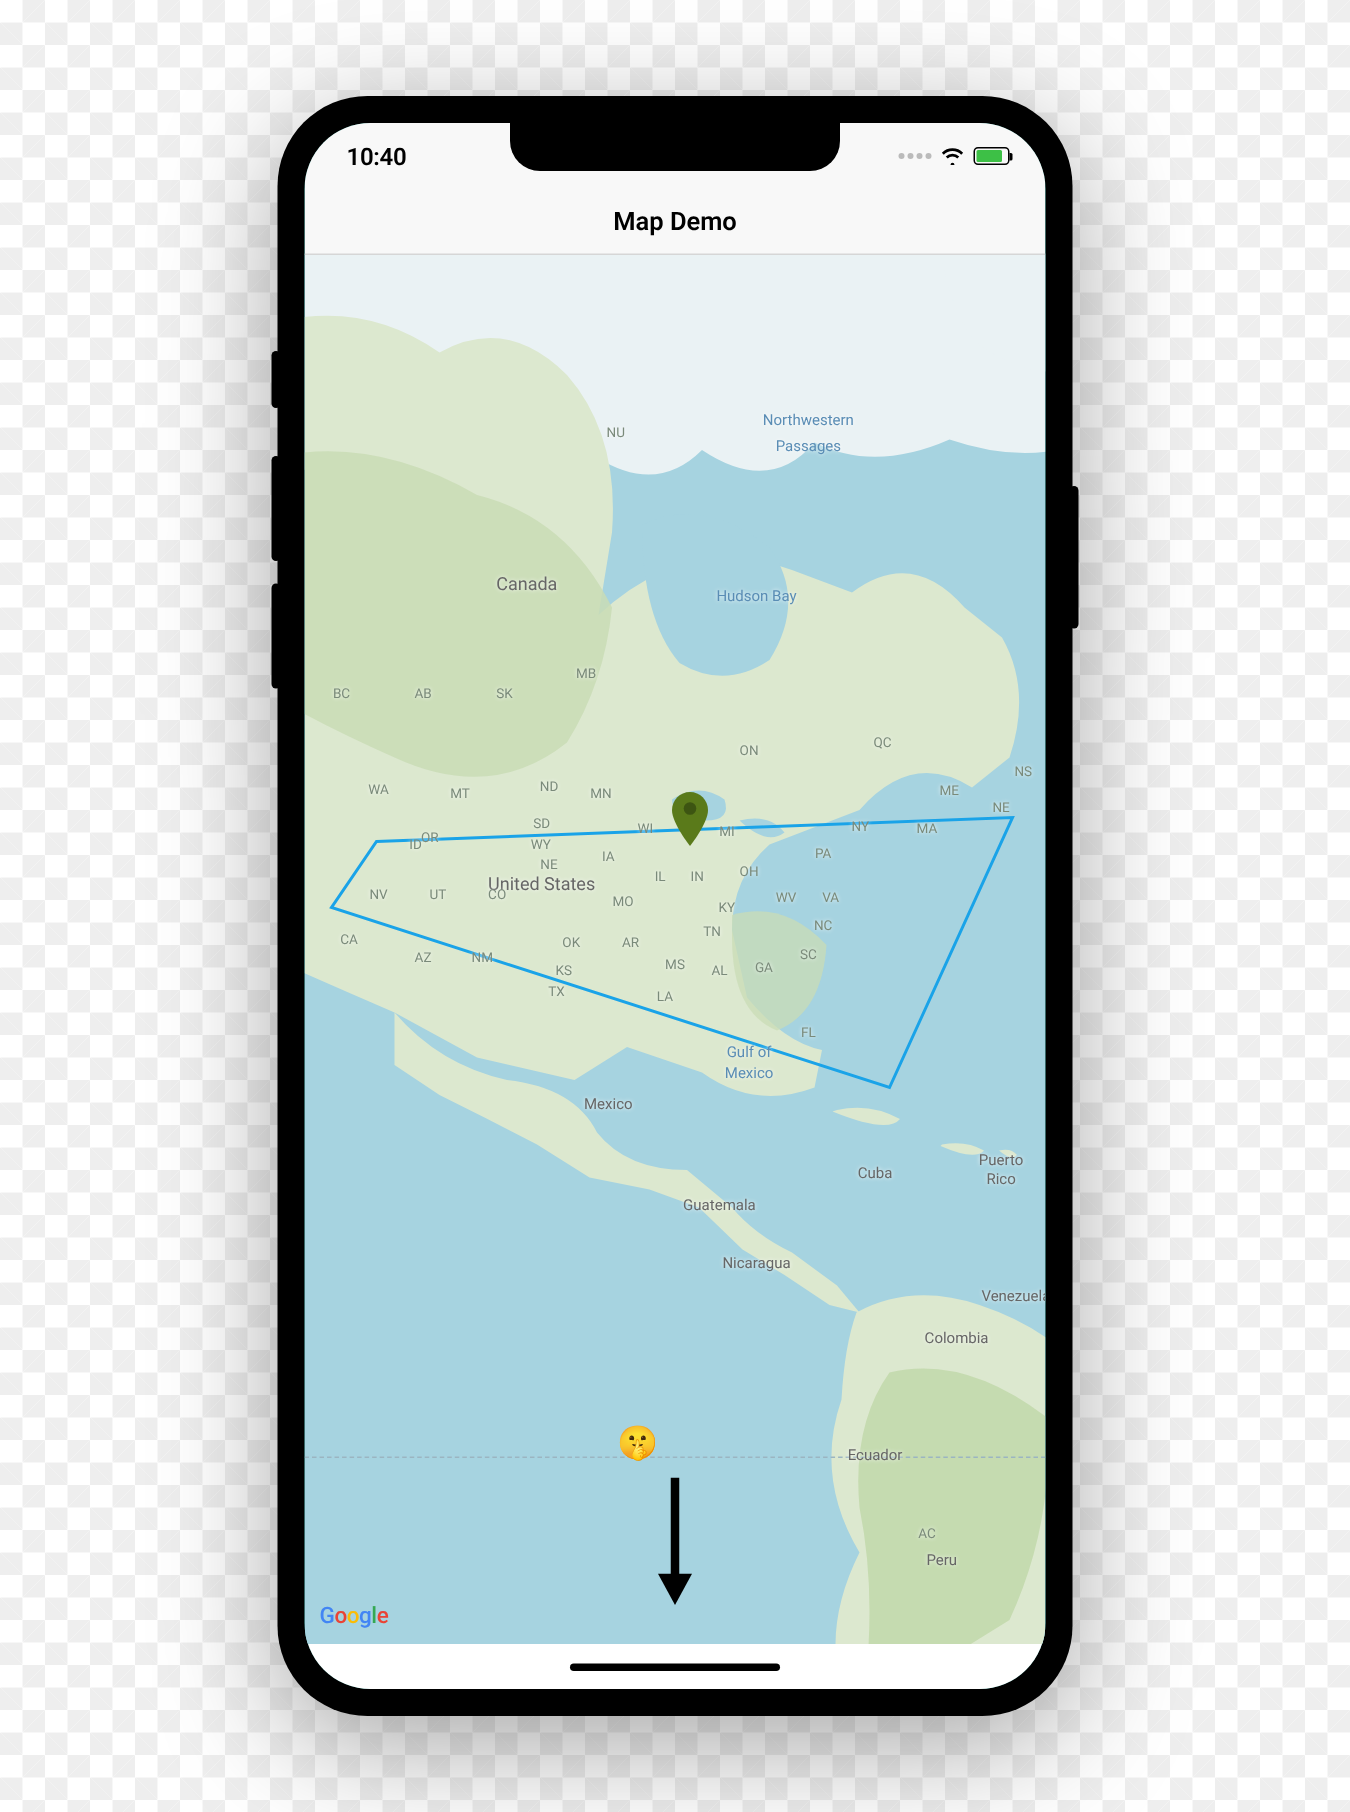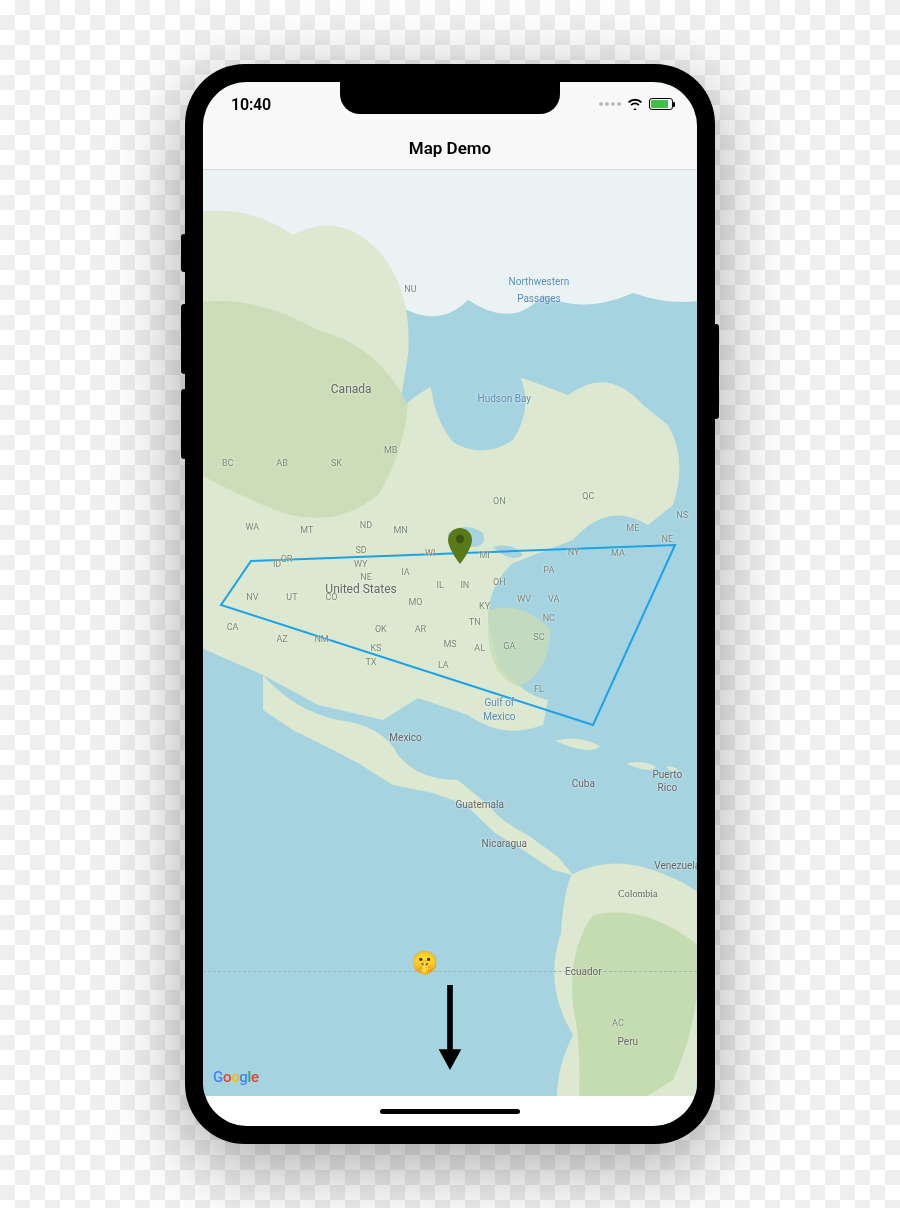--- a/index.html
+++ b/index.html
@@ -241,21 +241,21 @@
         <div class="equator" id="equator" style="top: 86.5%;"></div>
 
         <div id="labels-container">
             <div class="map-label map-label-big" style="left: 30%; top: 23.7%;">Canada</div>
             <div class="map-label map-label-big" style="left: 32%; top: 45.3%;">United States</div>
             <div class="map-label map-label-city" style="left: 41%; top: 61.2%;">Mexico</div>
             <div class="map-label map-label-city" style="left: 77%; top: 62.3%; margin-top: 36px;">Cuba</div>
             <div class="map-label map-label-city" style="left: 56%; top: 68.5%;">Guatemala</div>
             <div class="map-label map-label-city" style="left: 61%; top: 72.7%;">Nicaragua</div>
             <div class="map-label map-label-city" style="left: 96%; top: 75%;">Venezuela</div>
-            <div class="map-label map-label-city" style="left: 88%; top: 78.1%; font-family: Liberation Serif, serif;">Colombia</div>
+            <div class="map-label map-label-city" style="left: 88%; top: 78.1%;">Colombia</div>
             <div class="map-label map-label-city" style="left: 77%; top: 86.5%;">Ecuador</div>
             <div class="map-label map-label-city" style="left: 86%; top: 94.1%;">Peru</div>
             <div class="map-label map-label-water" style="left: 61%; top: 24.6%;">Hudson Bay</div>
             <div class="map-label map-label-water" style="left: 68%; top: 12%;">Northwestern</div>
             <div class="map-label map-label-water" style="left: 68%; top: 13.8%;">Passages</div>
             <div class="map-label map-label-water" style="left: 60%; top: 57.5%;">Gulf of</div>
             <div class="map-label map-label-water" style="left: 60%; top: 59%;">Mexico</div>
             <div class="map-label map-label-city" style="left: 94%; top: 65.2%;">Puerto</div>
             <div class="map-label map-label-city" style="left: 94%; top: 66.6%;">Rico</div>
             <div class="map-label " style="left: 5%; top: 31.6%;">BC</div>

